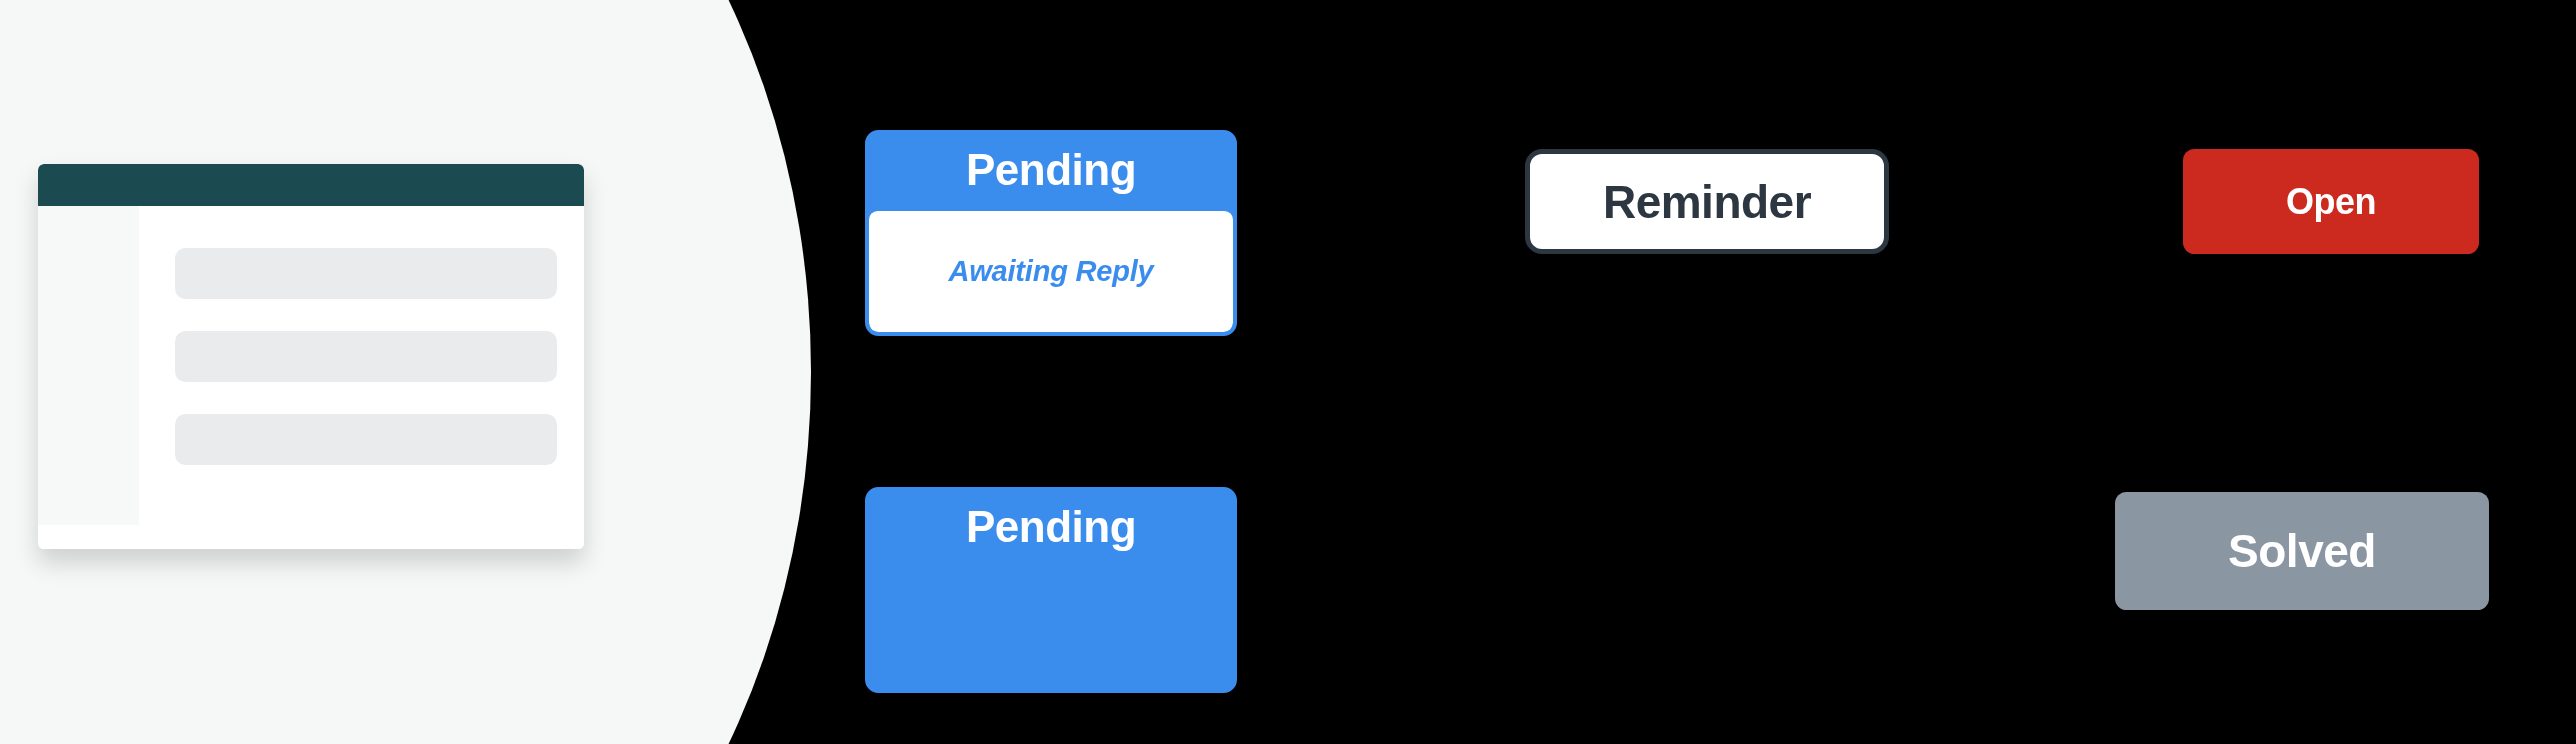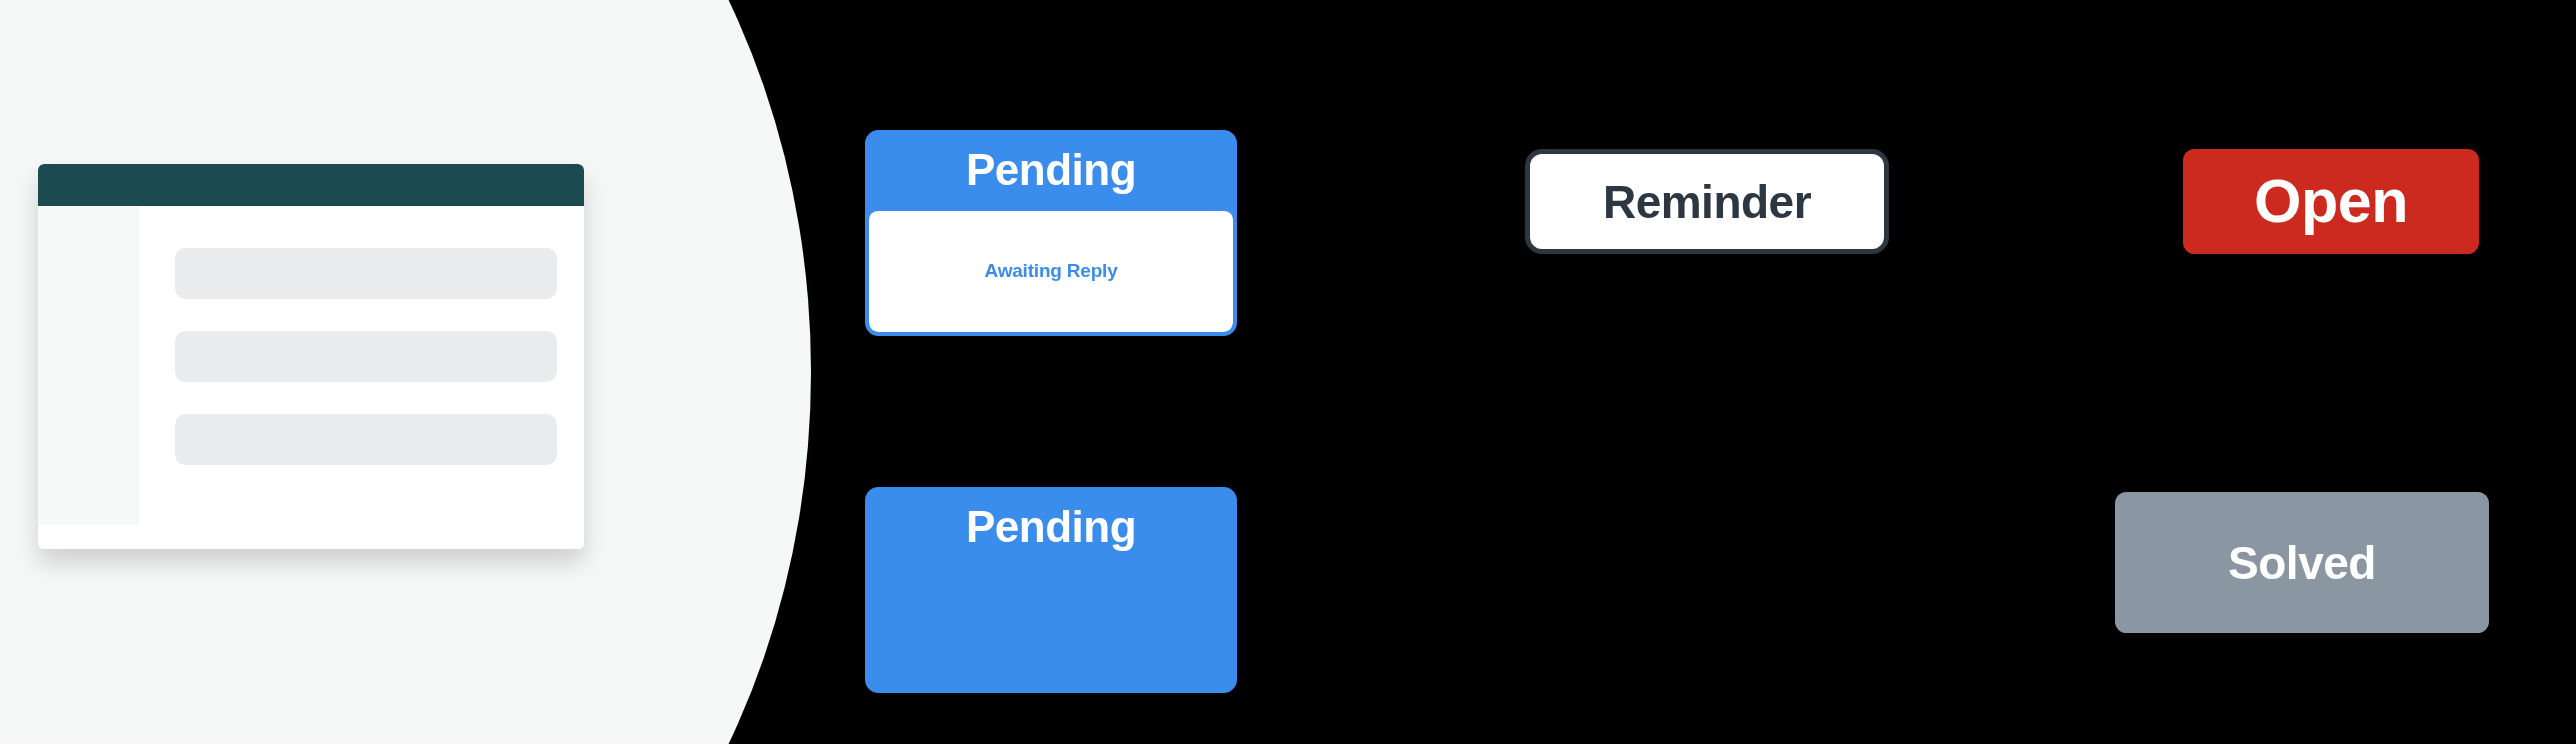--- a/index.html
+++ b/index.html
@@ -119,24 +119,25 @@
     letter-spacing: -0.5px;
     padding: 11.4px 25px 15.3px 25px;
   }
   .badge-stack .stack-bottom {
     flex: 1 1 auto;
     display: flex;
     align-items: center;
     justify-content: center;
     background: #ffffff;
     color: #3b8ded;
-    font-size: 19px;
+    font-size: 29px;
     font-weight: bold;
     letter-spacing: -0.2px;
     border-radius: 8.6px;
+    font-style: italic;
   }
 
   #badge-pending-awaiting { left: 865px; top: 90px;  width: 372px; height: 206px; }
   #badge-pending-confirm  { left: 865px; top: 447px; width: 372px; height: 206px; }
 
   
   #badge-reminder {
     left: 1525px; top: 149px; width: 364px; height: 105px;
     background: #ffffff;
     border: 5.7px solid #2d3742;
@@ -146,26 +147,26 @@
     font-weight: bold;
     letter-spacing: -0.5px;
   }
 
   
   #badge-open {
     left: 2183px; top: 149px; width: 296px; height: 105px;
     background: #cc2a1e;
     border-radius: 11.4px;
     color: #ffffff;
-    font-size: 61px;
+    font-size: 36px;
     font-weight: bold;
     letter-spacing: -0.5px;
   }
   #badge-solved {
-    left: 2115px; top: 492px; width: 374px; height: 141px;
+    left: 2115px; top: 492px; width: 374px; height: 118px;
     background: #8b96a3;
     border-radius: 11.4px;
     color: #ffffff;
     font-size: 46px;
     font-weight: bold;
     letter-spacing: -0.5px;
   }
 </style>
 </head>
 <body>

